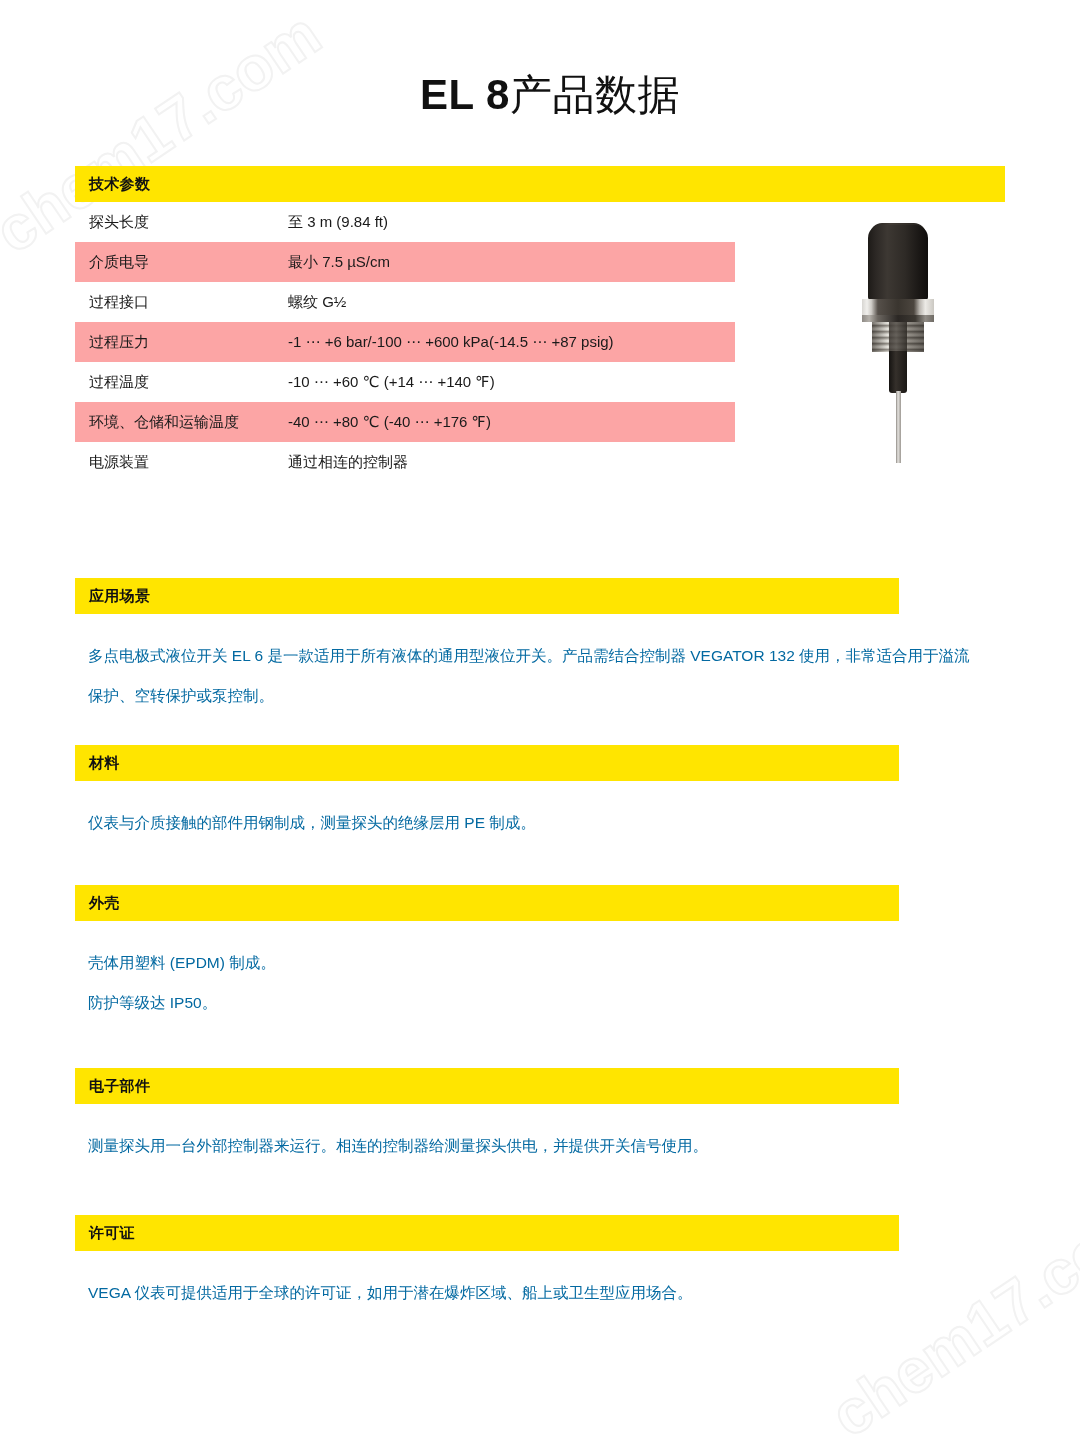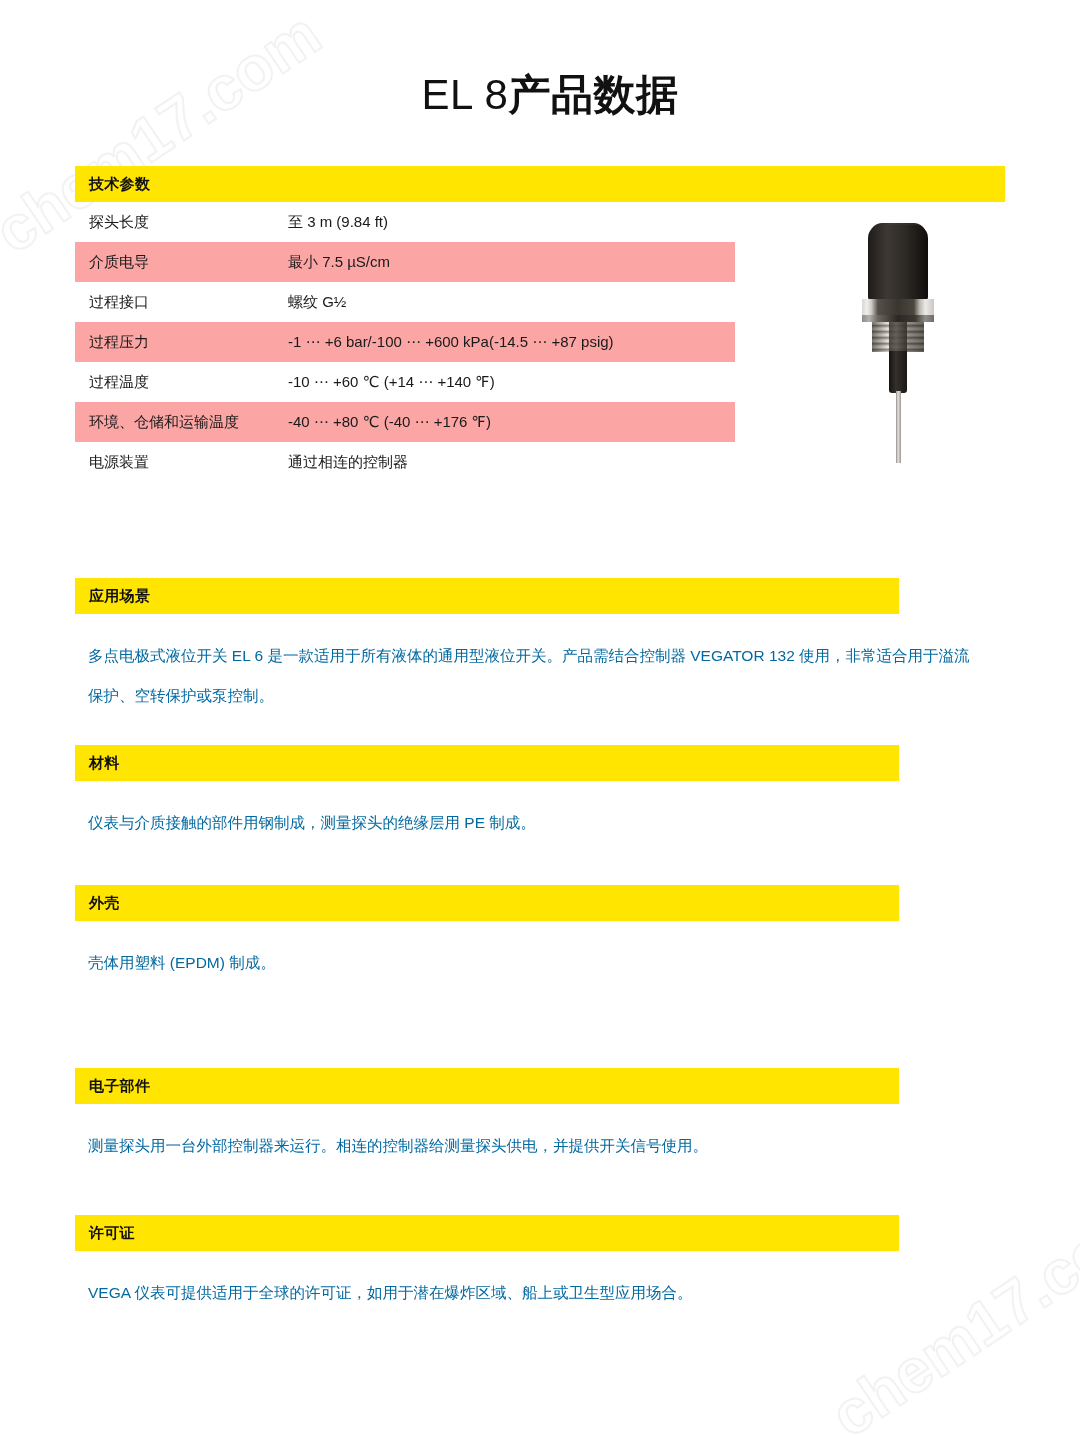--- a/index.html
+++ b/index.html
@@ -52,25 +52,25 @@
   
   .title {
     text-align: center;
     padding-top: 72px;
     font-size: 42px;
     line-height: 1.1;
     letter-spacing: 0.5px;
     color: #111111;
   }
   .title .model {
+    font-weight: bold;
+    margin-left: 20px;
+  }
+  .title .sub {
     font-weight: normal;
-    margin-left: 20px;
-  }
-  .title .sub {
-    font-weight: bold;
   }
 
   
   .bar {
     background: #ffe500;
     height: 36px;
     display: flex;
     align-items: center;
     box-sizing: border-box;
     padding-left: 14px;
@@ -308,20 +308,21 @@
       <span class="bar-label">材料</span>
     </div>
     <div class="para para-first">仪表与介质接触的部件用钢制成，测量探头的绝缘层用 PE 制成。</div>
   </div>
 
   <div class="section" style="top:885px">
     <div class="bar bar-wide">
       <span class="bar-label">外壳</span>
     </div>
     <div class="para para-first">壳体用塑料 (EPDM) 制成。</div>
+    <div class="para">防护等级达 IP50。</div>
   </div>
 
   <div class="section" style="top:1068px">
     <div class="bar bar-wide">
       <span class="bar-label">电子部件</span>
     </div>
     <div class="para para-first">测量探头用一台外部控制器来运行。相连的控制器给测量探头供电，并提供开关信号使用。</div>
   </div>
 
   <div class="section" style="top:1215px">

